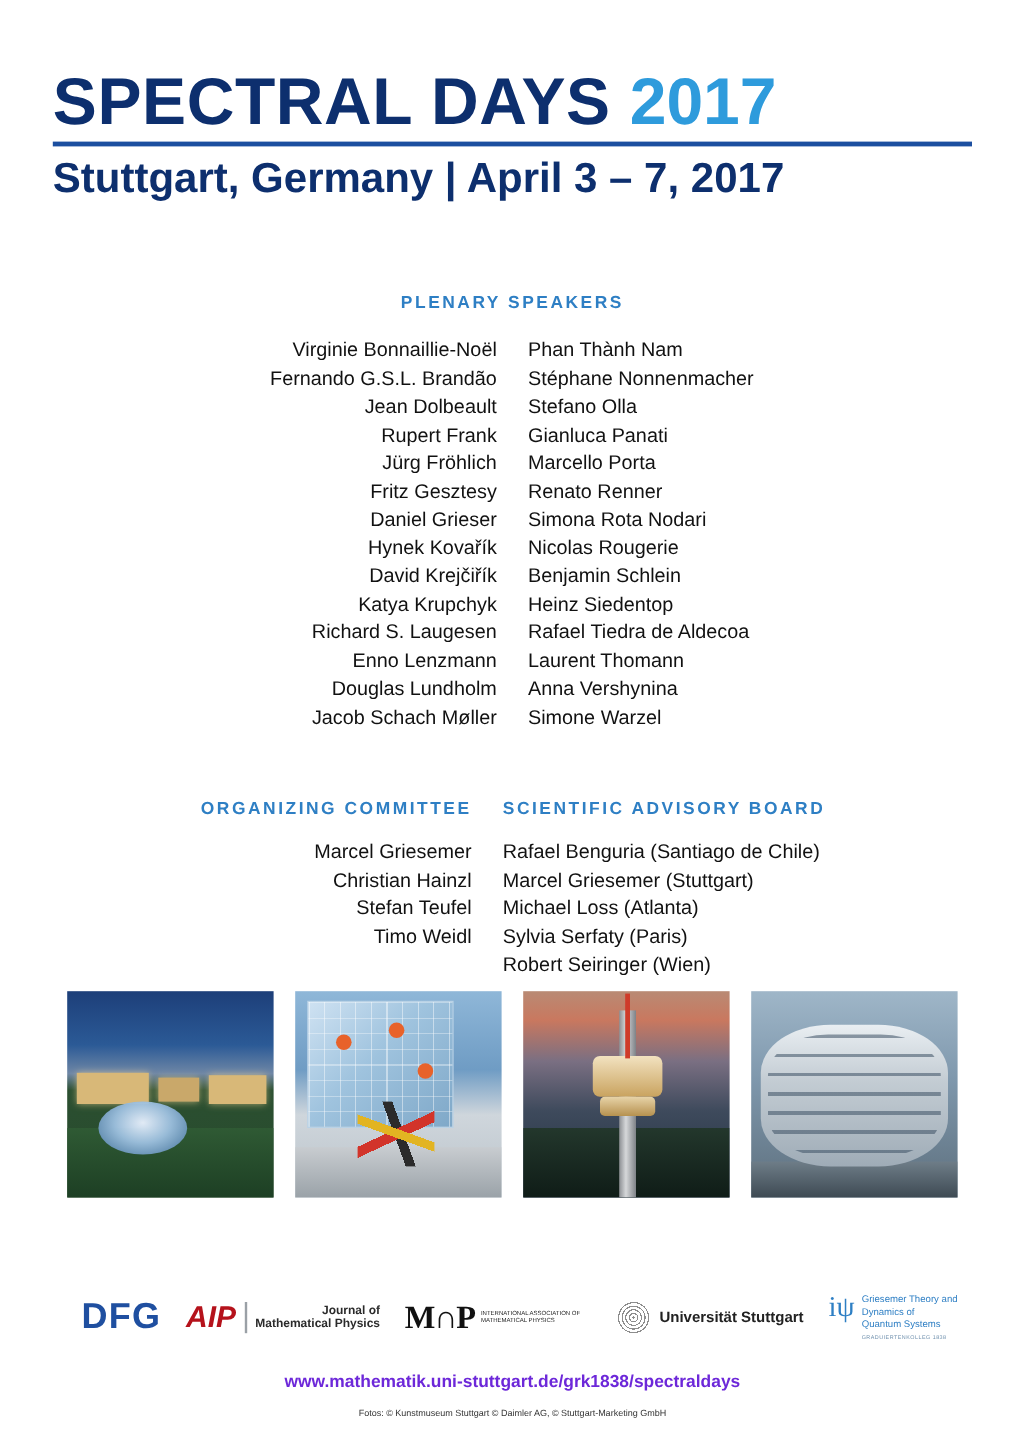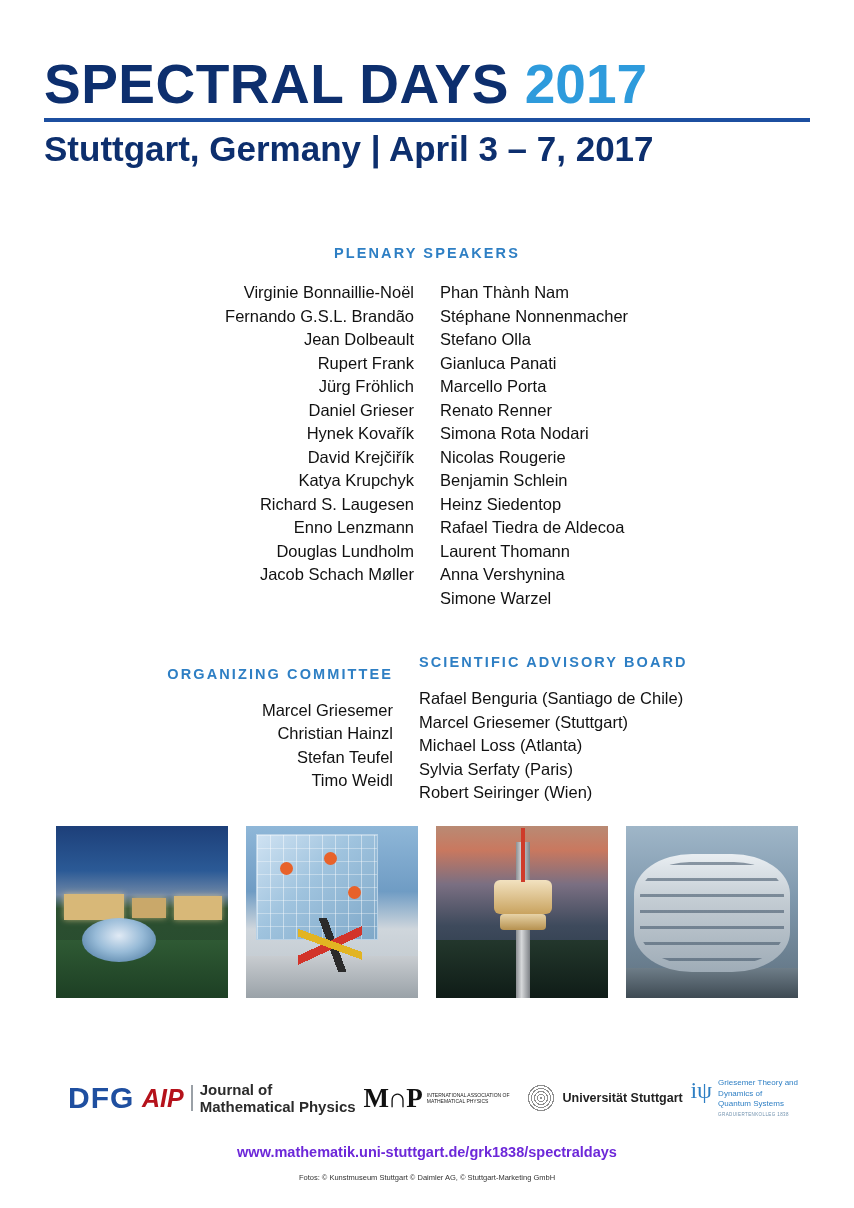--- a/index.html
+++ b/index.html
@@ -90,22 +90,21 @@
     padding-left: 13px;
   }
   .speakers .name {
     white-space: nowrap;
   }
 
   
   .committees {
     display: flex;
     justify-content: center;
-    margin-top: 44px;
-    align-items: center;
+    margin-top: 56px;
   }
   .comm-left {
     width: 258px;
     text-align: right;
     padding-right: 13px;
   }
   .comm-right {
     width: 300px;
     text-align: left;
     padding-left: 13px;
@@ -252,21 +251,21 @@
     font-size: 30px; font-weight: bold; color: #1f4fa0; letter-spacing: 1px;
     font-family: "Liberation Sans", sans-serif;
   }
   .logo-aip { display:flex; align-items:center; }
   .logo-aip .aip {
     font-size: 25px; font-weight: bold; color: #b5121b; letter-spacing: 0px;
     font-style: italic;
   }
   .logo-aip .bar { width: 2px; height: 26px; background:#9aa0a6; margin: 0 7px; }
   .logo-aip .jmp {
-    font-size: 15px; font-weight: bold; color:#2b2b2b; line-height: 1.15;
+    font-size: 10px; font-weight: bold; color:#2b2b2b; line-height: 1.15; text-align: right;
   }
   .logo-iamp .glyph {
     font-size: 27px; font-weight: bold; color:#111; letter-spacing: -1px;
     font-family: Liberation Serif, serif;
   }
   .logo-iamp .txt { font-size: 5px; color:#222; line-height: 1.25; margin-left: 5px; width: 92px;}
   .logo-uni { display:flex; align-items:center; }
   .logo-uni .seal {
     width: 28px; height: 28px; border-radius: 50%;
     background:
@@ -309,20 +308,21 @@
 
   <div class="section-head plenary-head">PLENARY SPEAKERS</div>
 
   <div class="speakers">
     <div class="col-left">
       <div class="name">Virginie Bonnaillie-Noël</div>
       <div class="name">Fernando G.S.L. Brandão</div>
       <div class="name">Jean Dolbeault</div>
       <div class="name">Rupert Frank</div>
       <div class="name">Jürg Fröhlich</div>
+      <div class="name">Fritz Gesztesy</div>
       <div class="name">Daniel Grieser</div>
       <div class="name">Hynek Kovařík</div>
       <div class="name">David Krejčiřík</div>
       <div class="name">Katya Krupchyk</div>
       <div class="name">Richard S. Laugesen</div>
       <div class="name">Enno Lenzmann</div>
       <div class="name">Douglas Lundholm</div>
       <div class="name">Jacob Schach Møller</div>
     </div>
     <div class="col-right">

